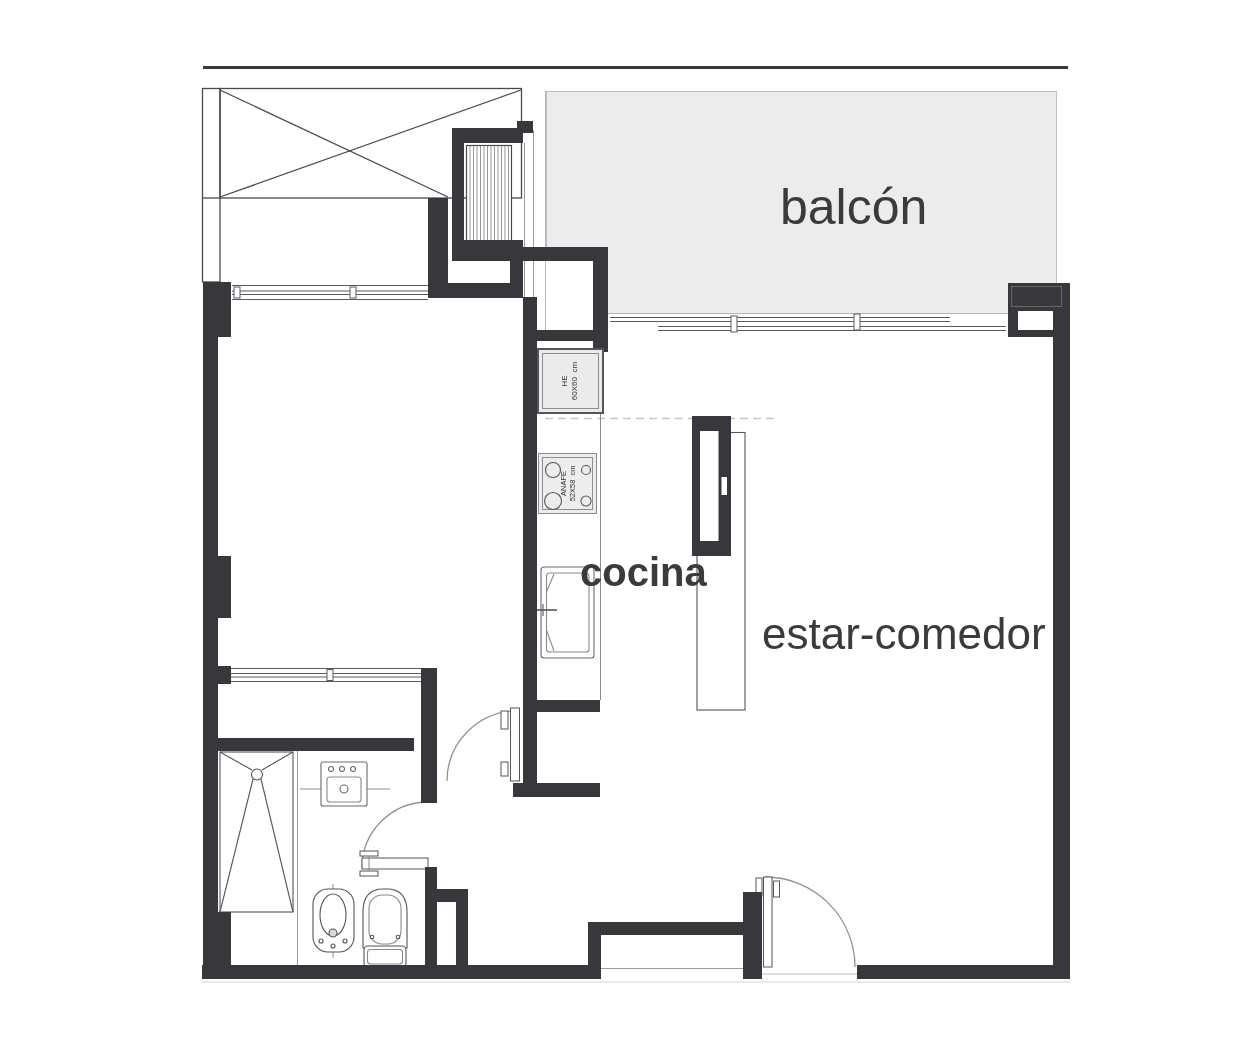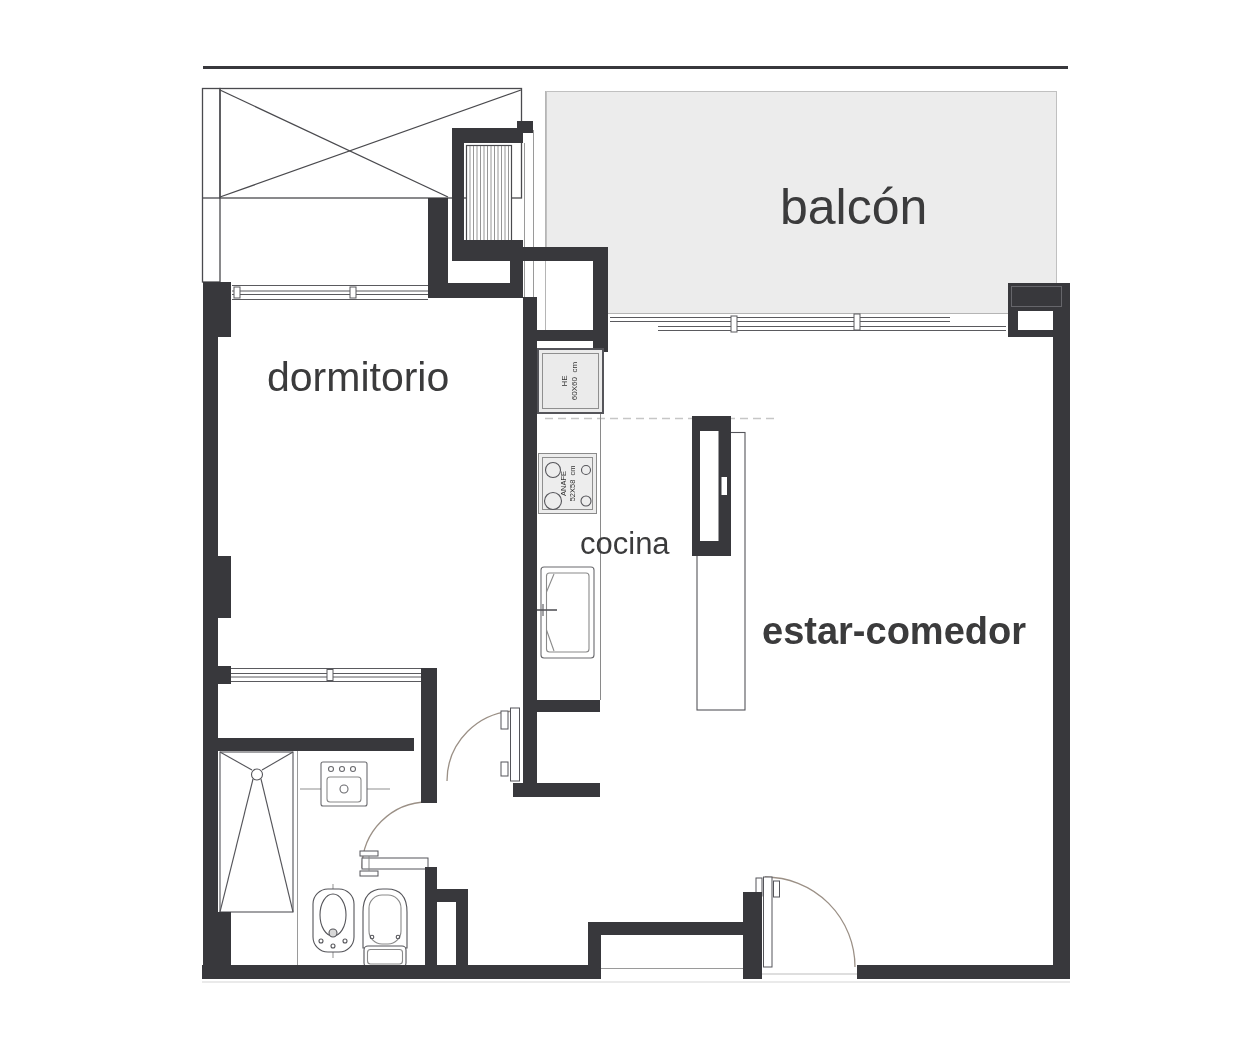--- a/index.html
+++ b/index.html
@@ -229,18 +229,17 @@
       </g>
     </svg>
     <div class="rot-wrap">
         <div class="rot" style="font-size:7.5px;">
       <span>ANAFE</span>
       <span>52X58  cm</span>
     </div>
       </div>
   </div>
 
-  <div class="room-label" style="left:267px;top:357px;font-size:41px;">dormitorio</div>
   <div class="room-label" style="left:780px;top:182px;font-size:50px;">balcón</div>
-  <div class="room-label" style="left:580px;top:528px;font-size:31px;">cocina</div>
-  <div class="room-label" style="left:762px;top:612px;font-size:38px;font-weight:bold;">estar-comedor</div>
+  <div class="room-label" style="left:580px;top:552px;font-size:40px;font-weight:bold;">cocina</div>
+  <div class="room-label" style="left:762px;top:612px;font-size:44px;">estar-comedor</div>
 
 </div>
 
 </body></html>

